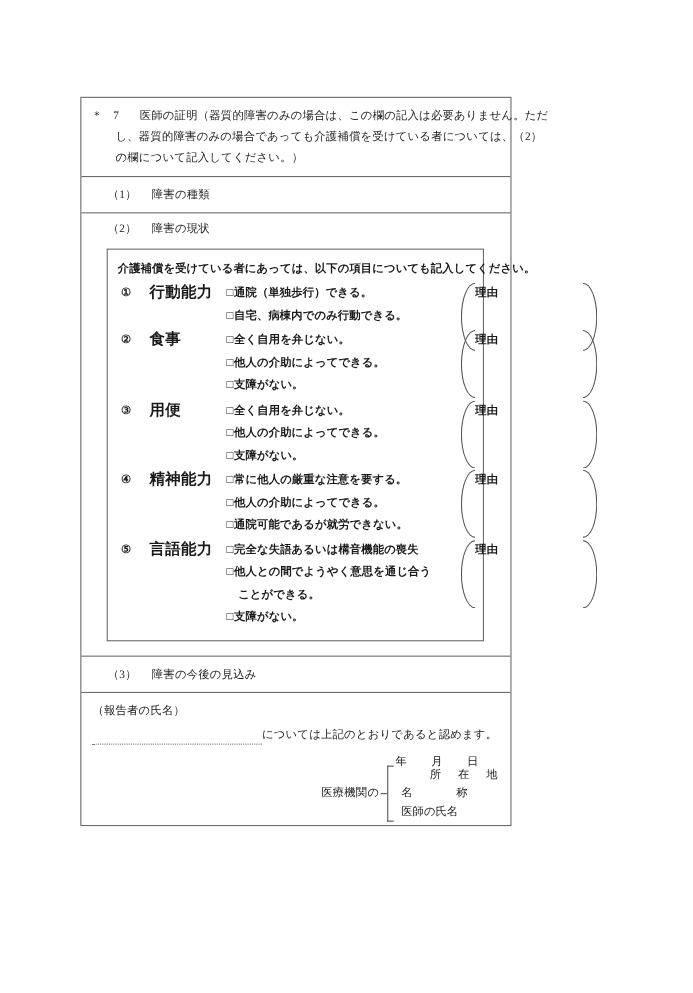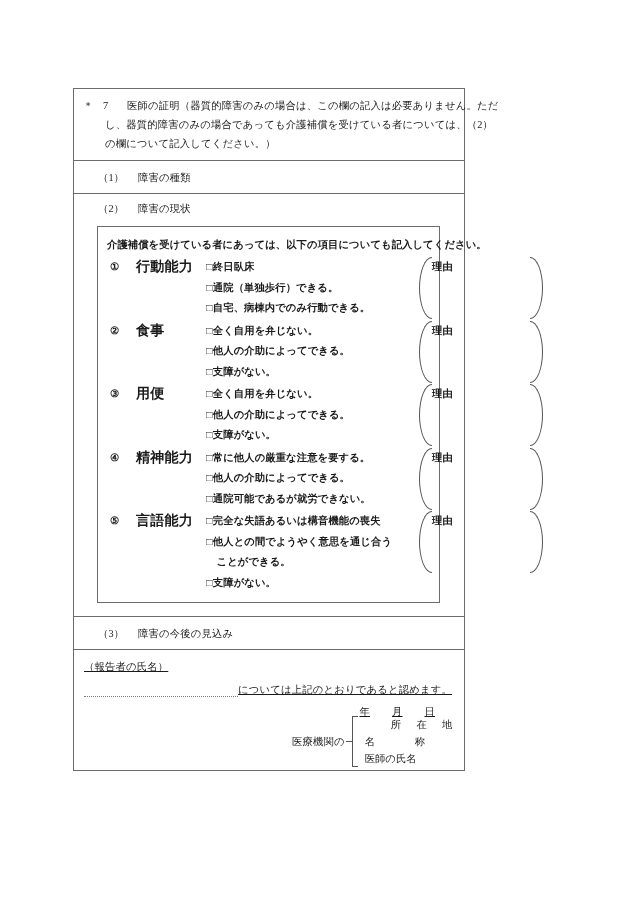--- a/index.html
+++ b/index.html
@@ -184,21 +184,20 @@
     line-height: 18px;
     letter-spacing: 0.02em;
   }
 
   
   .sign-block {
     padding: 9px 12px 12px 10px;
     position: relative;
     height: 120px;
     box-sizing: border-box;
-    text-decoration: underline;
   }
   .sb-title {
     font-size: 10.3px;
     line-height: 1.5;
     letter-spacing: 0.02em;
     white-space: nowrap;
   }
   .sb-ack {
     margin-top: 7px;
     font-size: 10.3px;
@@ -289,21 +288,20 @@
         <span class="pnum">（2）</span><span>障害の現状</span>
       </div>
 
       <div class="inner-box">
         <div class="ib-lead">介護補償を受けている者にあっては、以下の項目についても記入してください。</div>
 
         <div class="item">
           <div class="item-index">①</div>
           <div class="item-label">行動能力</div>
           <div class="item-opts">
-            <div class="opt"><span class="cb">□</span><span>終日臥床</span></div>
             <div class="opt"><span class="cb">□</span><span>通院（単独歩行）できる。</span></div>
             <div class="opt"><span class="cb">□</span><span>自宅、病棟内でのみ行動できる。</span></div>
             <div class="reason" style="left:213px; top:0px; height:62px;">
               <div class="arc-l"></div>
               <div class="arc-r"></div>
               <div class="rtext">理由</div>
             </div>
           </div>
         </div>
 

